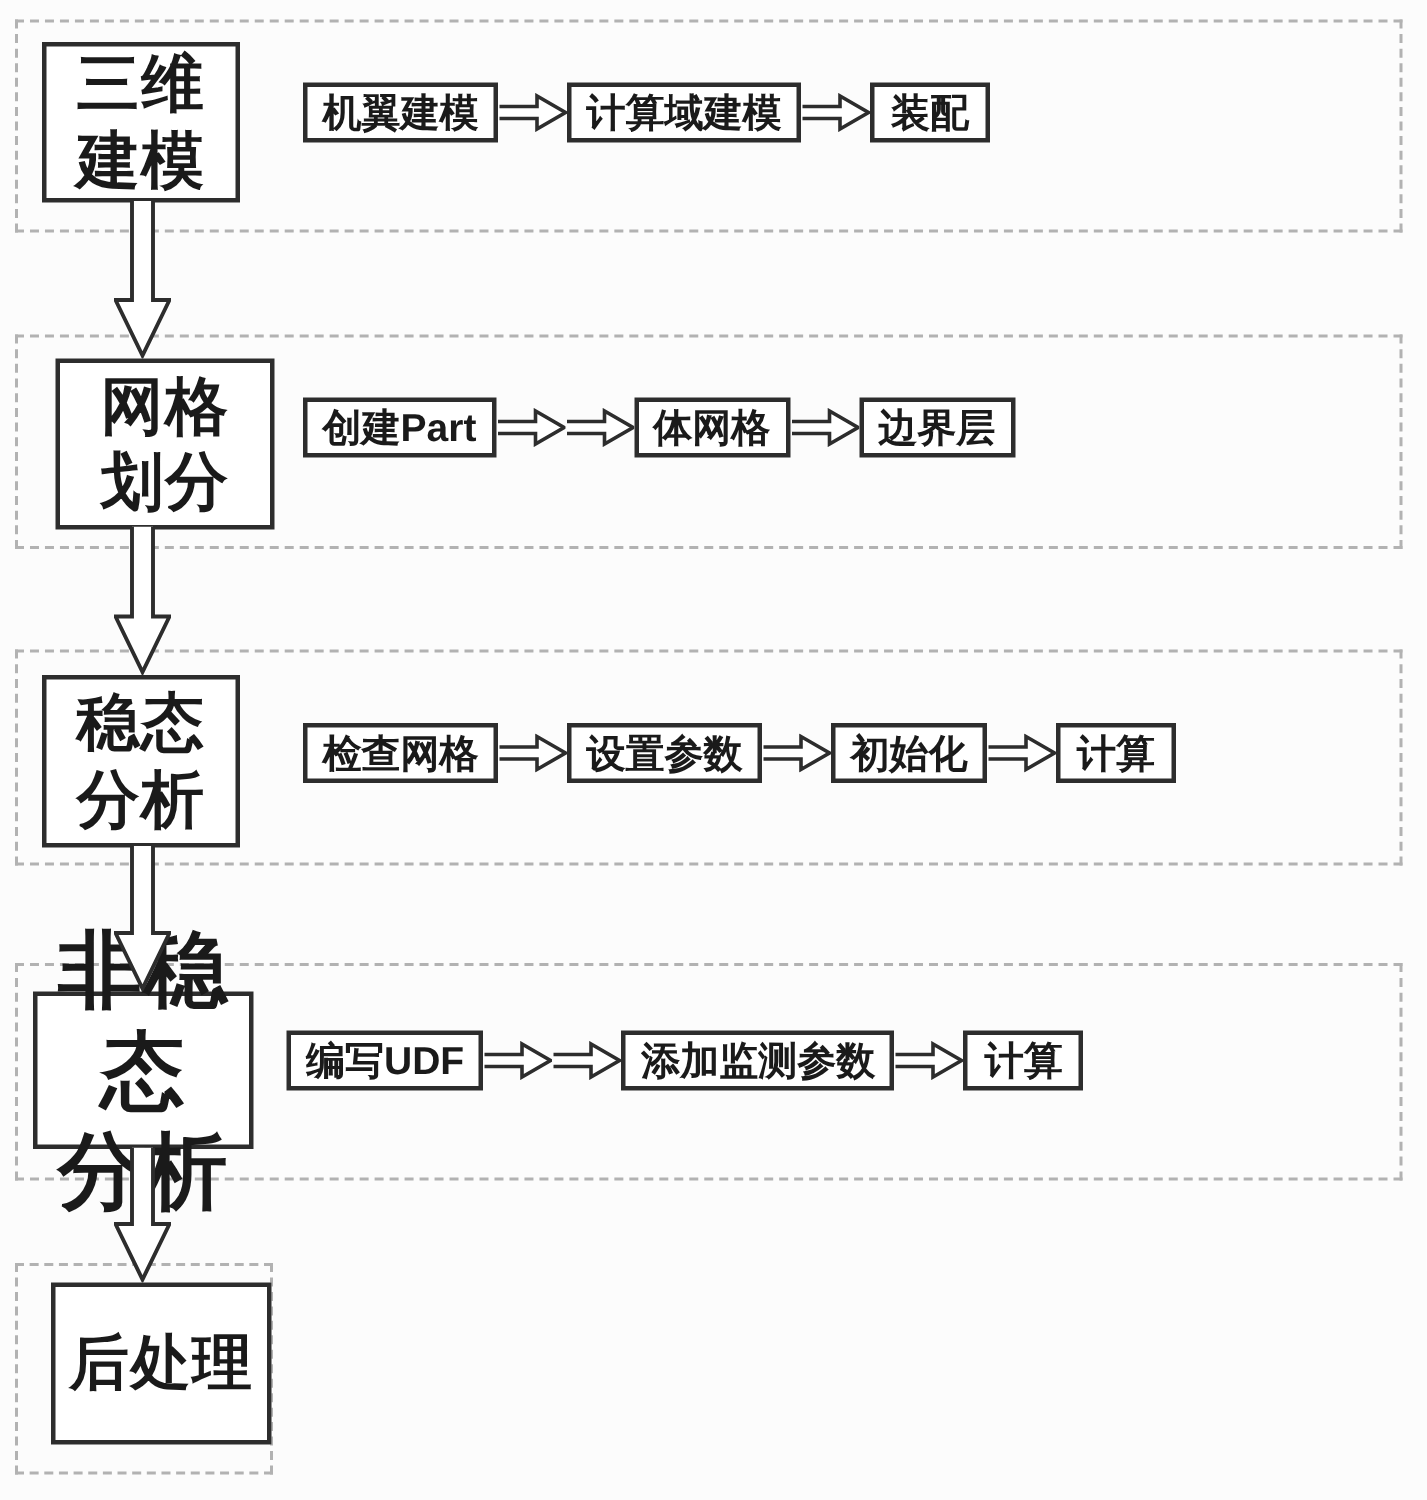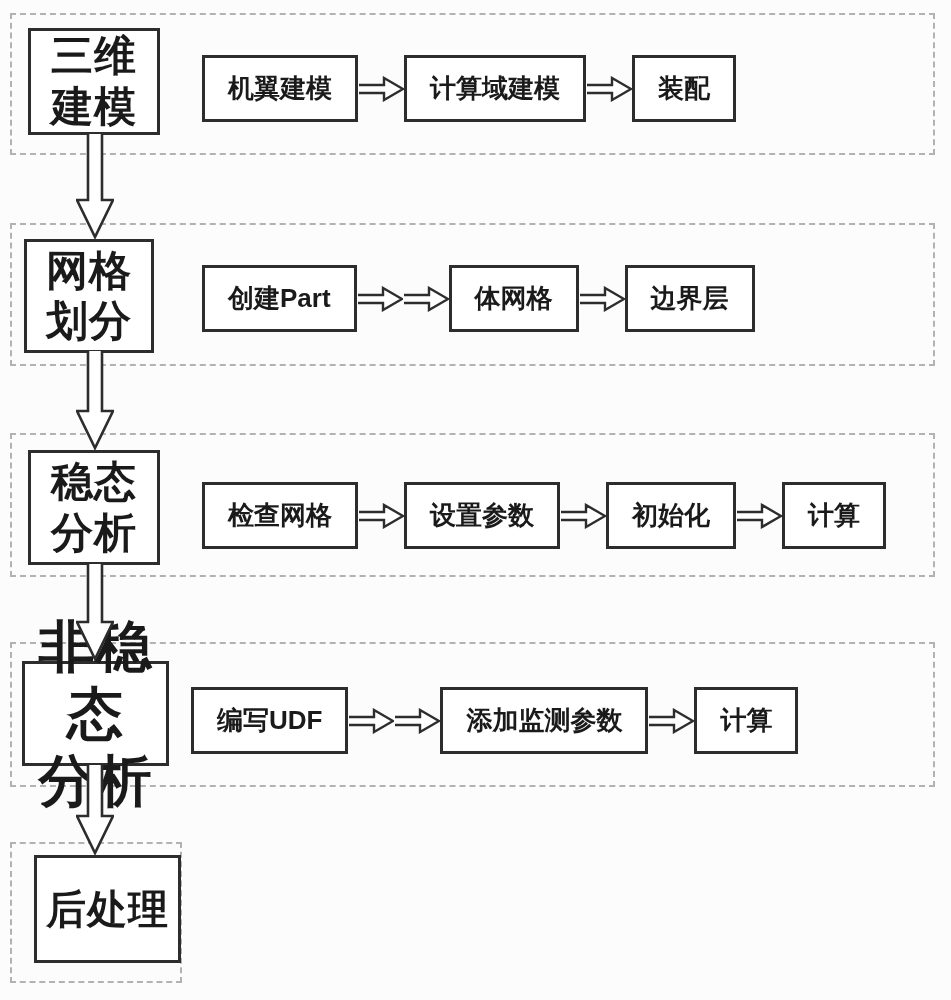--- a/index.html
+++ b/index.html
@@ -35,25 +35,25 @@
   }
   .row{
     position:absolute;
     display:flex;
     align-items:center;
   }
   .step-box{
     background:#ffffff;
     border:3px solid #2d2d2d;
     box-sizing:border-box;
-    height:67px;
+    height:40px;
     display:flex;
     align-items:center;
     justify-content:center;
-    padding:0 23px;
+    padding:0 10px;
     min-width:80px;
     font-weight:bold;
     font-size:26px;
     color:#1a1a1a;
     white-space:nowrap;
   }
   .h-arrow,.v-arrow{display:block;flex:0 0 auto;}
   .v-arrow{position:absolute;}
 </style>
 </head>
@@ -64,21 +64,21 @@
   <div class="section" style="left:10px;top:13px;width:925px;height:142px;"></div>
   <div class="section" style="left:10px;top:223px;width:925px;height:143px;"></div>
   <div class="section" style="left:10px;top:433px;width:925px;height:144px;"></div>
   <div class="section" style="left:10px;top:642px;width:925px;height:145px;"></div>
   <div class="section" style="left:10px;top:842px;width:172px;height:141px;"></div>
 
   <div class="stage-box" style="left:28px;top:28px;width:132px;height:107px;">
     <span>三维</span>
     <span>建模</span>
   </div>
-  <div class="stage-box" style="left:24px;top:239px;width:130px;height:114px;">
+  <div class="stage-box" style="left:37px;top:239px;width:146px;height:114px;">
     <span>网格</span>
     <span>划分</span>
   </div>
   <div class="stage-box" style="left:28px;top:450px;width:132px;height:115px;">
     <span>稳态</span>
     <span>分析</span>
   </div>
   <div class="stage-box" style="left:22px;top:661px;width:147px;height:105px;font-size:56px;">
     <span>非稳态</span>
     <span>分析</span>

